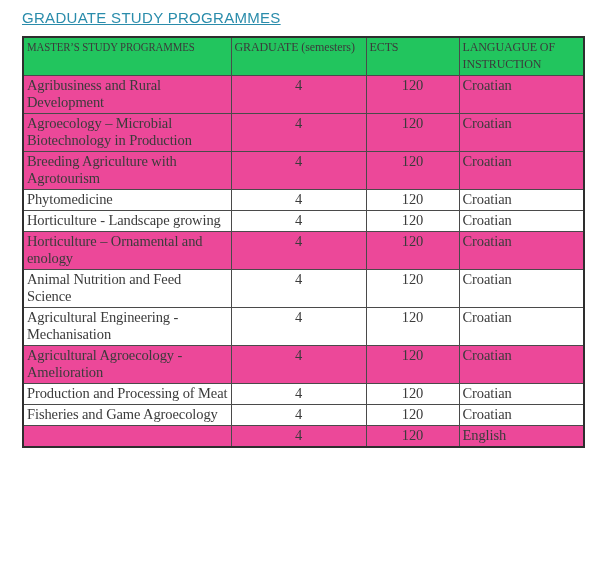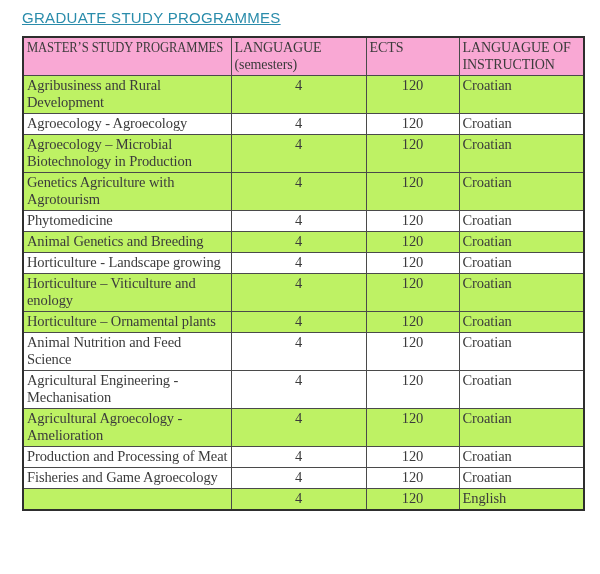--- a/index.html
+++ b/index.html
@@ -41,34 +41,34 @@
     line-height: 17px;
     font-weight: normal;
     color: #3b3b3b;
     text-align: left;
     vertical-align: top;
     padding: 1px 3px 2px 3px;
     letter-spacing: -0.1px;
     overflow: hidden;
   }
   th {
-    font-size: 14px;
-    background: #f9a8d4;
+    font-size: 12px;
+    background: #22c55e;
   }
   th .condensed {
     display: inline-block;
     white-space: nowrap;
     transform: scaleX(0.9);
     transform-origin: 0 50%;
   }
   td.cell-num {
     text-align: center;
   }
   tr.shaded {
-    background: #bef264;
+    background: #ec4899;
   }
 </style>
 </head>
 <body>
 
 <div class="page">
 
   <a class="page-title" href="#">GRADUATE STUDY PROGRAMMES</a>
 
   <table class="programmes-table">
@@ -76,76 +76,58 @@
       <col style="width:208px">
       <col style="width:135px">
       <col style="width:93px">
       <col style="width:125px">
     </colgroup>
     <thead>
       <tr>
         <th>
           <span class="condensed">MASTER’S STUDY PROGRAMMES</span>
         </th>
-        <th>LANGUAGUE (semesters)</th>
+        <th>GRADUATE (semesters)</th>
         <th>ECTS</th>
         <th>LANGUAGUE OF INSTRUCTION</th>
       </tr>
     </thead>
     <tbody id="table-body">
         <tr class="shaded">
           <td class="cell-prog">Agribusiness and Rural Development</td>
           <td class="cell-num">4</td>
           <td class="cell-num">120</td>
           <td class="cell-lang">Croatian</td>
         </tr>
-        <tr>
-          <td class="cell-prog">Agroecology - Agroecology</td>
-          <td class="cell-num">4</td>
-          <td class="cell-num">120</td>
-          <td class="cell-lang">Croatian</td>
-        </tr>
         <tr class="shaded">
           <td class="cell-prog">Agroecology – Microbial Biotechnology in Production</td>
           <td class="cell-num">4</td>
           <td class="cell-num">120</td>
           <td class="cell-lang">Croatian</td>
         </tr>
         <tr class="shaded">
-          <td class="cell-prog">Genetics Agriculture with Agrotourism</td>
+          <td class="cell-prog">Breeding Agriculture with Agrotourism</td>
           <td class="cell-num">4</td>
           <td class="cell-num">120</td>
           <td class="cell-lang">Croatian</td>
         </tr>
         <tr>
           <td class="cell-prog">Phytomedicine</td>
-          <td class="cell-num">4</td>
-          <td class="cell-num">120</td>
-          <td class="cell-lang">Croatian</td>
-        </tr>
-        <tr class="shaded">
-          <td class="cell-prog">Animal Genetics and Breeding</td>
           <td class="cell-num">4</td>
           <td class="cell-num">120</td>
           <td class="cell-lang">Croatian</td>
         </tr>
         <tr>
           <td class="cell-prog">Horticulture - Landscape growing</td>
           <td class="cell-num">4</td>
           <td class="cell-num">120</td>
           <td class="cell-lang">Croatian</td>
         </tr>
         <tr class="shaded">
-          <td class="cell-prog">Horticulture – Viticulture and enology</td>
-          <td class="cell-num">4</td>
-          <td class="cell-num">120</td>
-          <td class="cell-lang">Croatian</td>
-        </tr>
-        <tr class="shaded">
-          <td class="cell-prog">Horticulture – Ornamental plants</td>
+          <td class="cell-prog">Horticulture – Ornamental and enology</td>
           <td class="cell-num">4</td>
           <td class="cell-num">120</td>
           <td class="cell-lang">Croatian</td>
         </tr>
         <tr>
           <td class="cell-prog">Animal Nutrition and Feed Science</td>
           <td class="cell-num">4</td>
           <td class="cell-num">120</td>
           <td class="cell-lang">Croatian</td>
         </tr>

